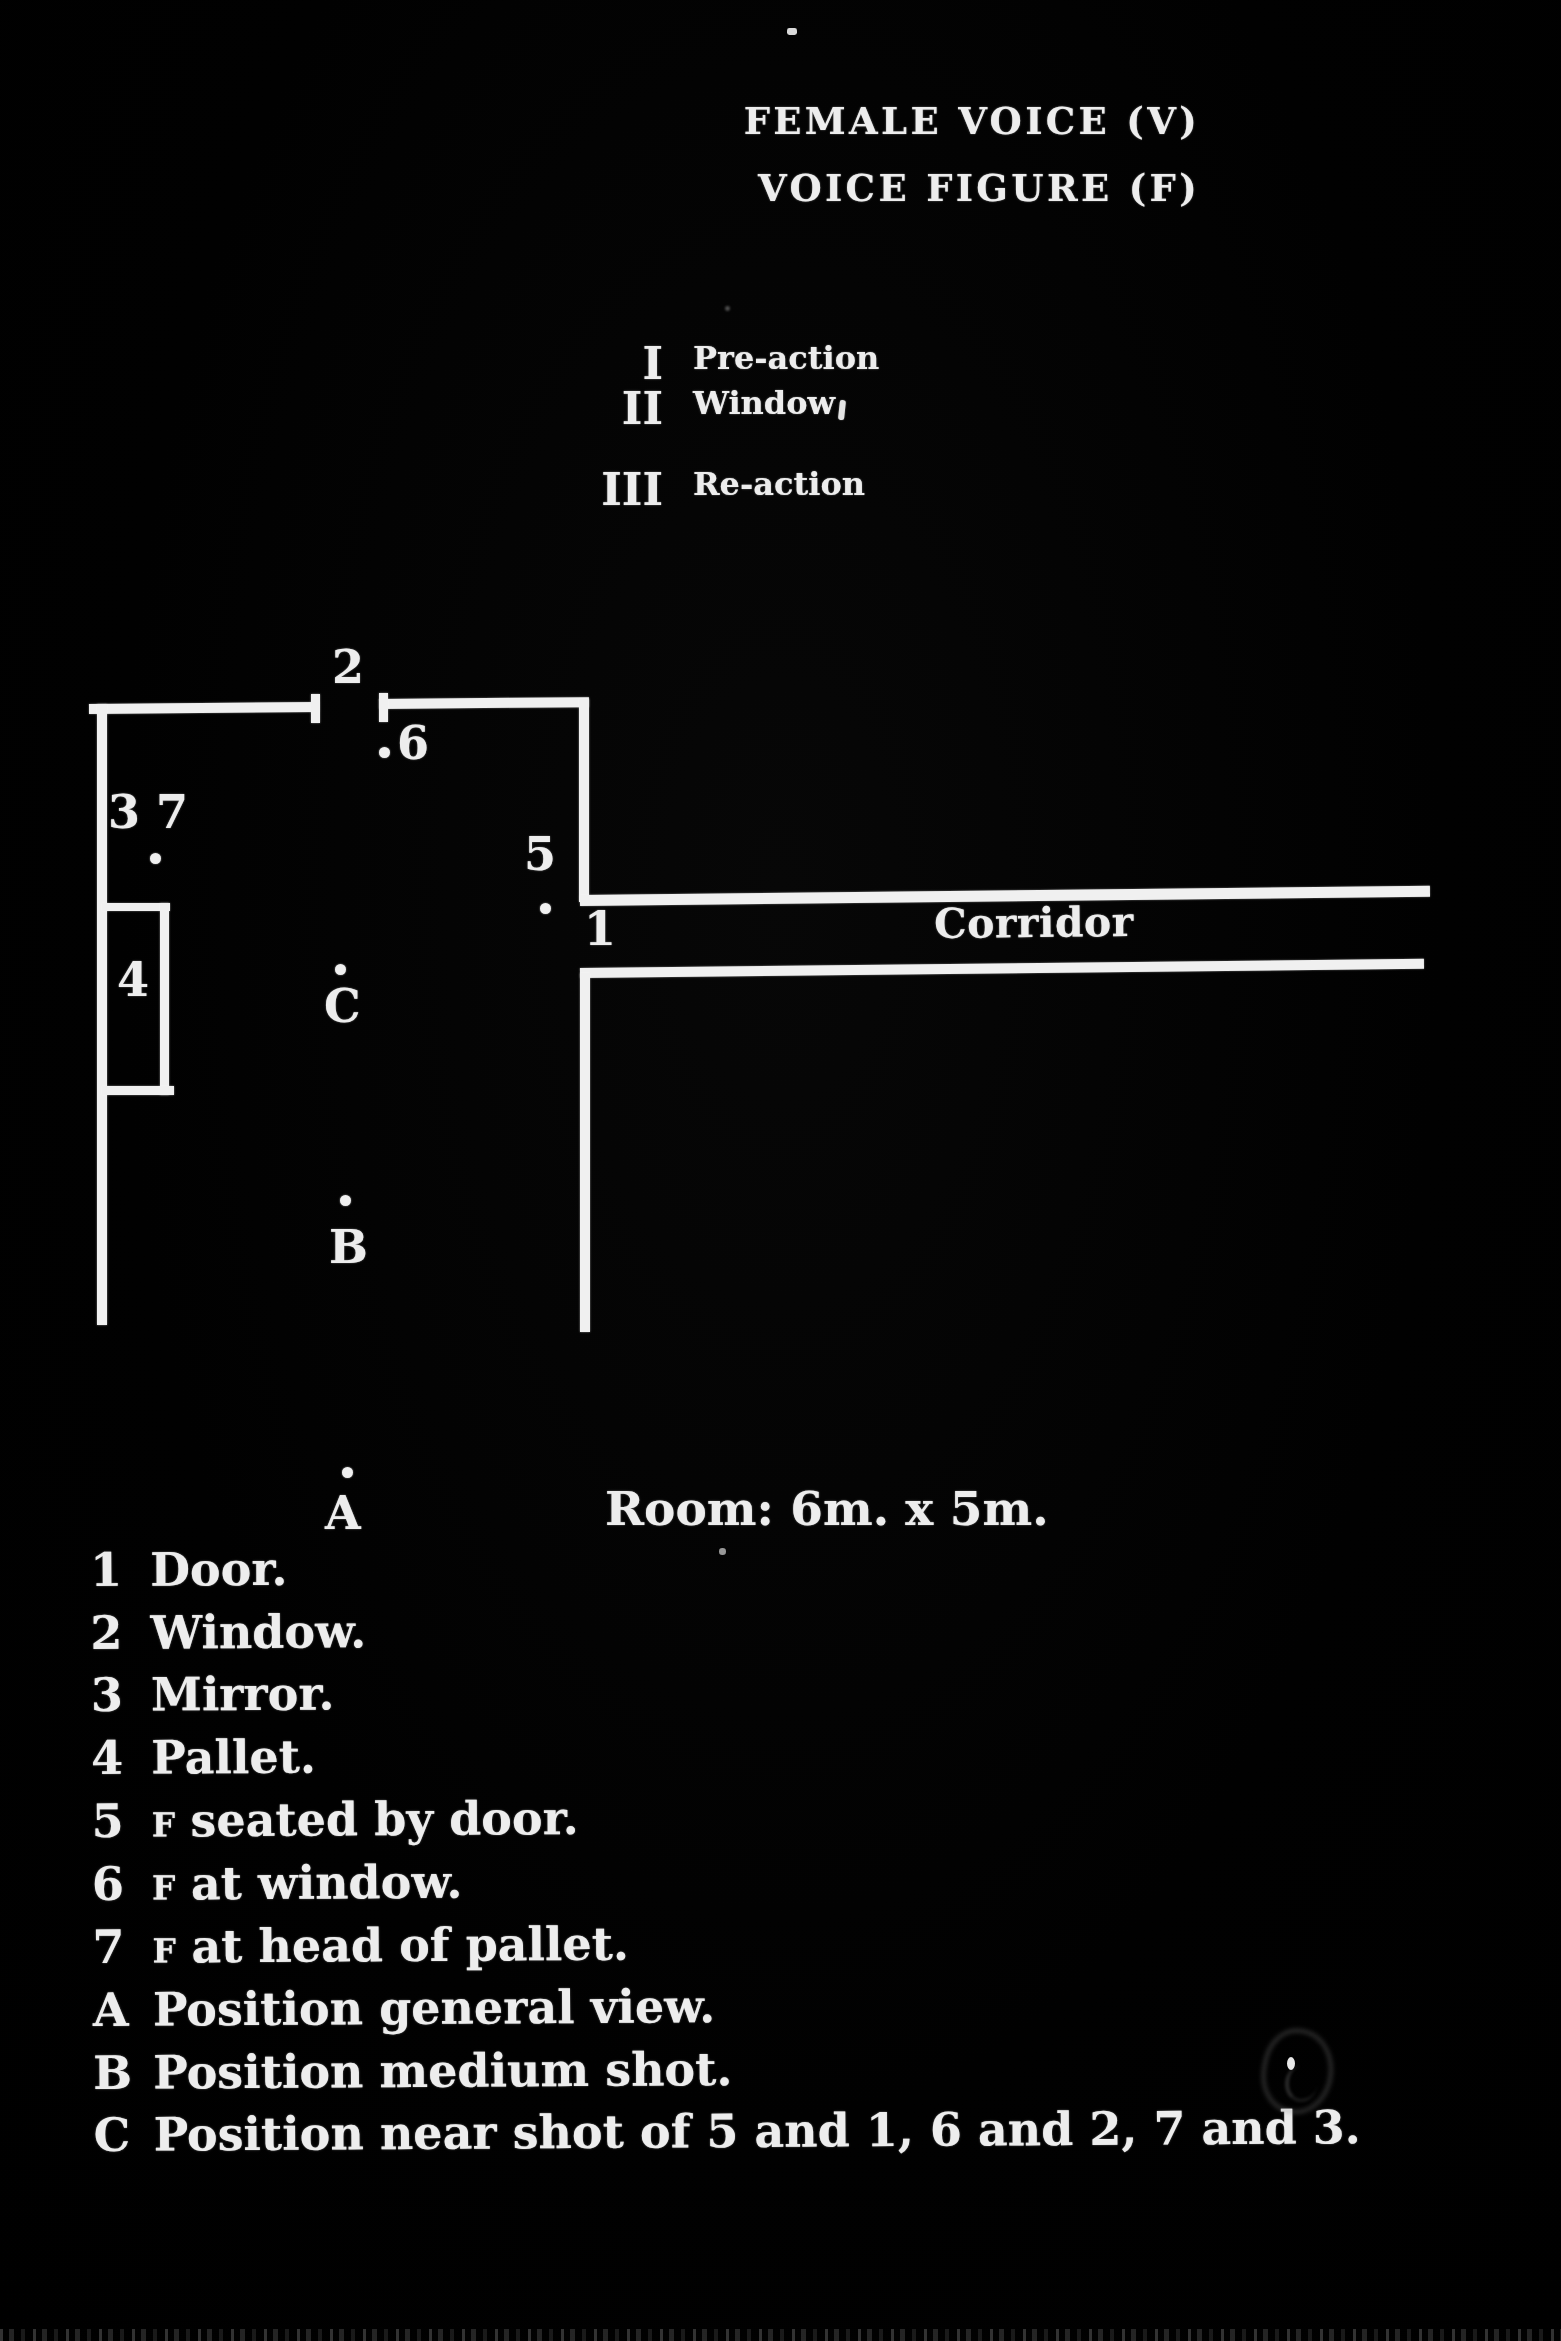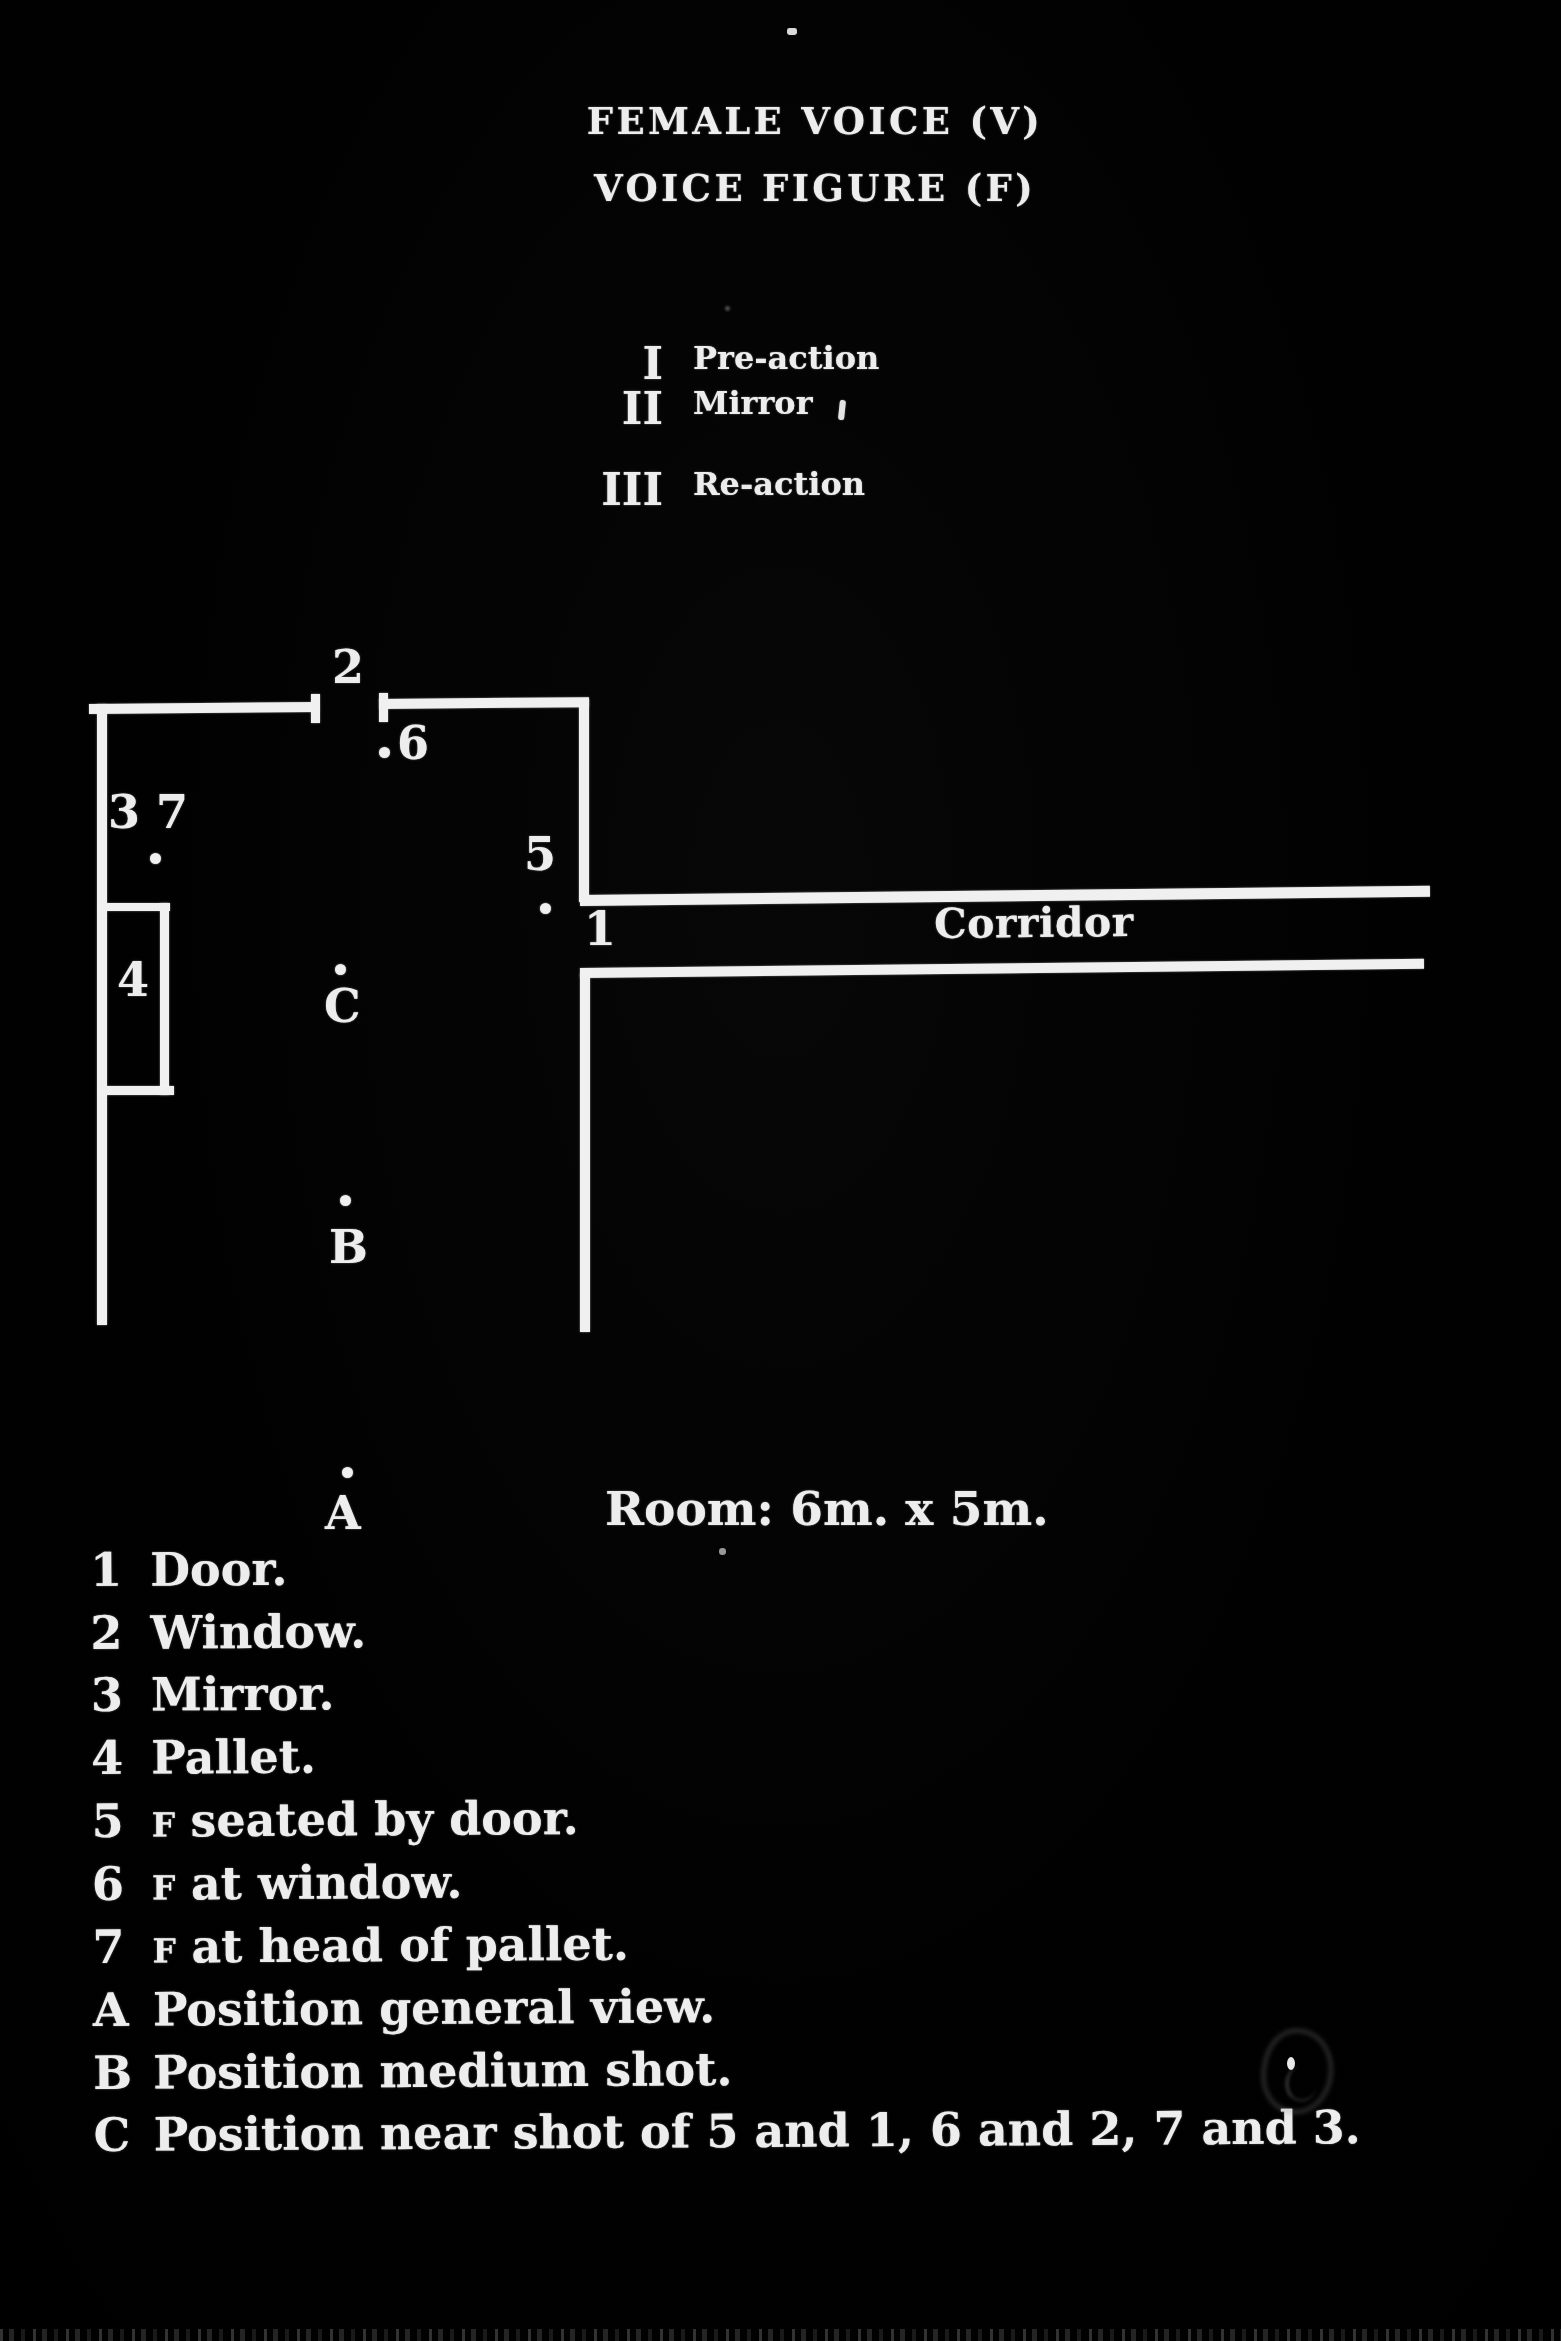--- a/index.html
+++ b/index.html
@@ -5,21 +5,21 @@
   html,body{margin:0;padding:0;background:#000;}
   .page{
     position:relative;width:1561px;height:2342px;overflow:hidden;
     background:radial-gradient(ellipse at 50% 38%, #070707 0%, #010101 60%, #000 100%);
     font-family:"DejaVu Serif","Liberation Serif",serif;font-weight:700;color:#ededed;
   }
   .ink{text-shadow:0 0 1.2px rgba(255,255,255,.55),0 0 3.3px rgba(255,255,255,.14);}
   .abs{position:absolute;line-height:1;white-space:nowrap;}
 
   
-  .title-line{left:455px;width:720px;text-align:center;font-size:37px;letter-spacing:.09em;}
+  .title-line{left:480px;width:720px;text-align:right;font-size:37px;letter-spacing:.09em;}
   .title-1{top:103px;}
   .title-2{top:170px;}
 
   
   .section-row{left:0;width:100%;height:57px;}
   .sec-num{position:absolute;left:520px;width:143px;text-align:right;font-size:44px;line-height:1;}
   .sec-label{position:absolute;left:693px;font-size:32px;line-height:1;}
 
   
   .wall{position:absolute;background:#f0f0f0;box-shadow:0 0 2px rgba(255,255,255,.5);}
@@ -89,21 +89,21 @@
   <div class="abs ink title-line title-1">FEMALE VOICE (V)</div>
   <div class="abs ink title-line title-2">VOICE FIGURE (F)</div>
 
   <div id="sections">
       <div class="abs section-row" style="top: 342px;">
     <span class="ink sec-num">I</span>
     <span class="ink sec-label">Pre-action</span>
   </div>
       <div class="abs section-row" style="top: 387px;">
     <span class="ink sec-num">II</span>
-    <span class="ink sec-label">Mirror</span>
+    <span class="ink sec-label">Window</span>
   </div>
       <div class="abs section-row" style="top: 468px;">
     <span class="ink sec-num">III</span>
     <span class="ink sec-label">Re-action</span>
   </div>
     </div>
 
   <div>
 
     <div class="wall w-top-left"></div>

